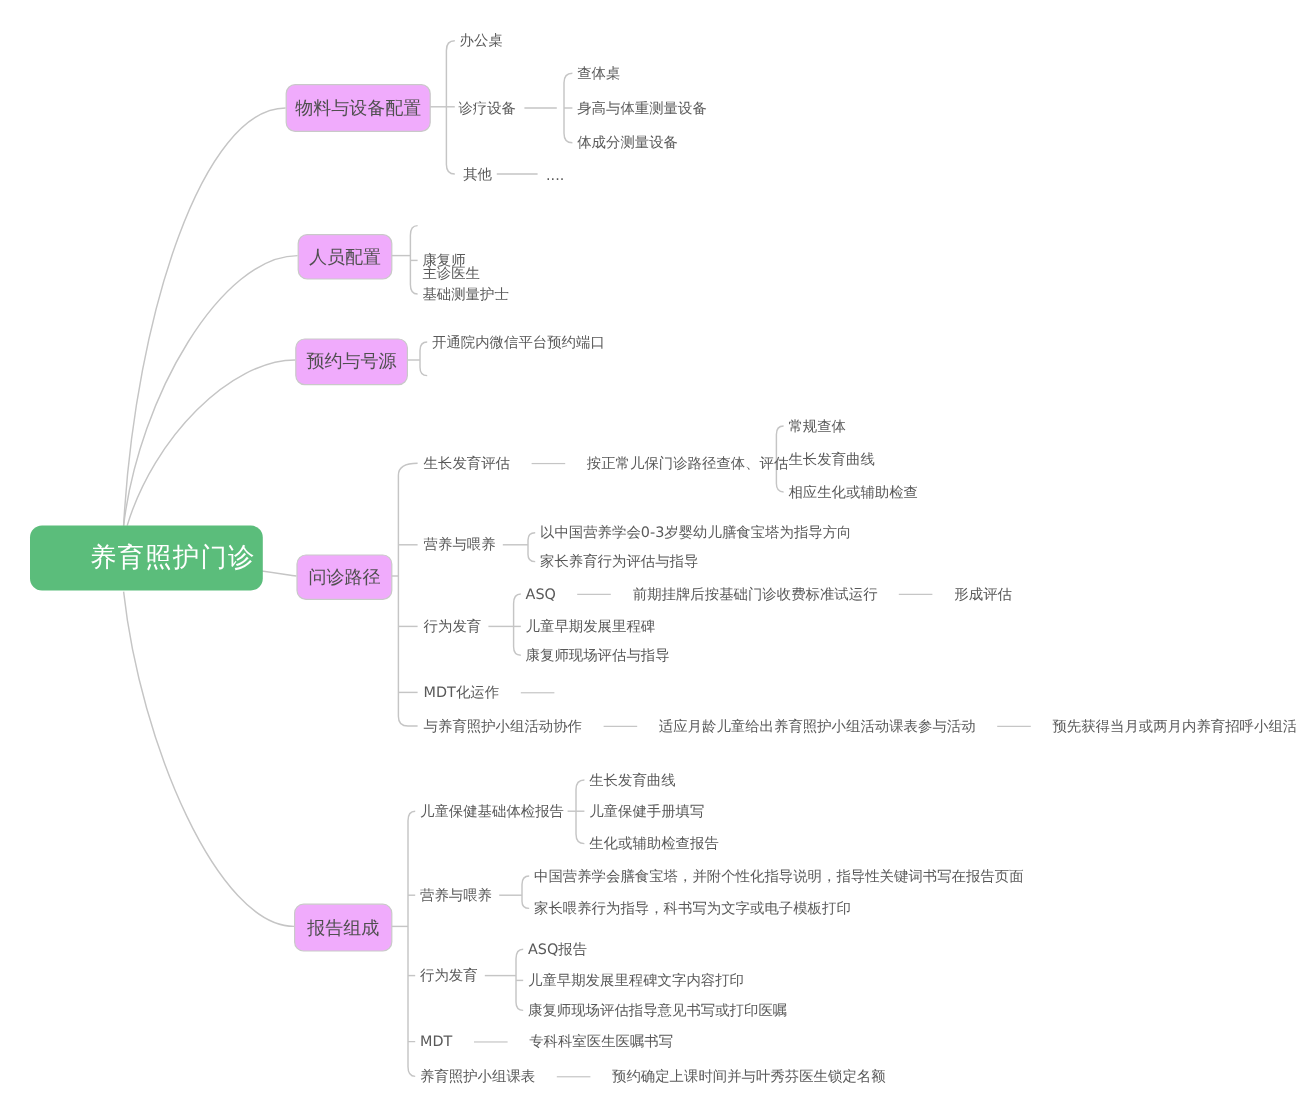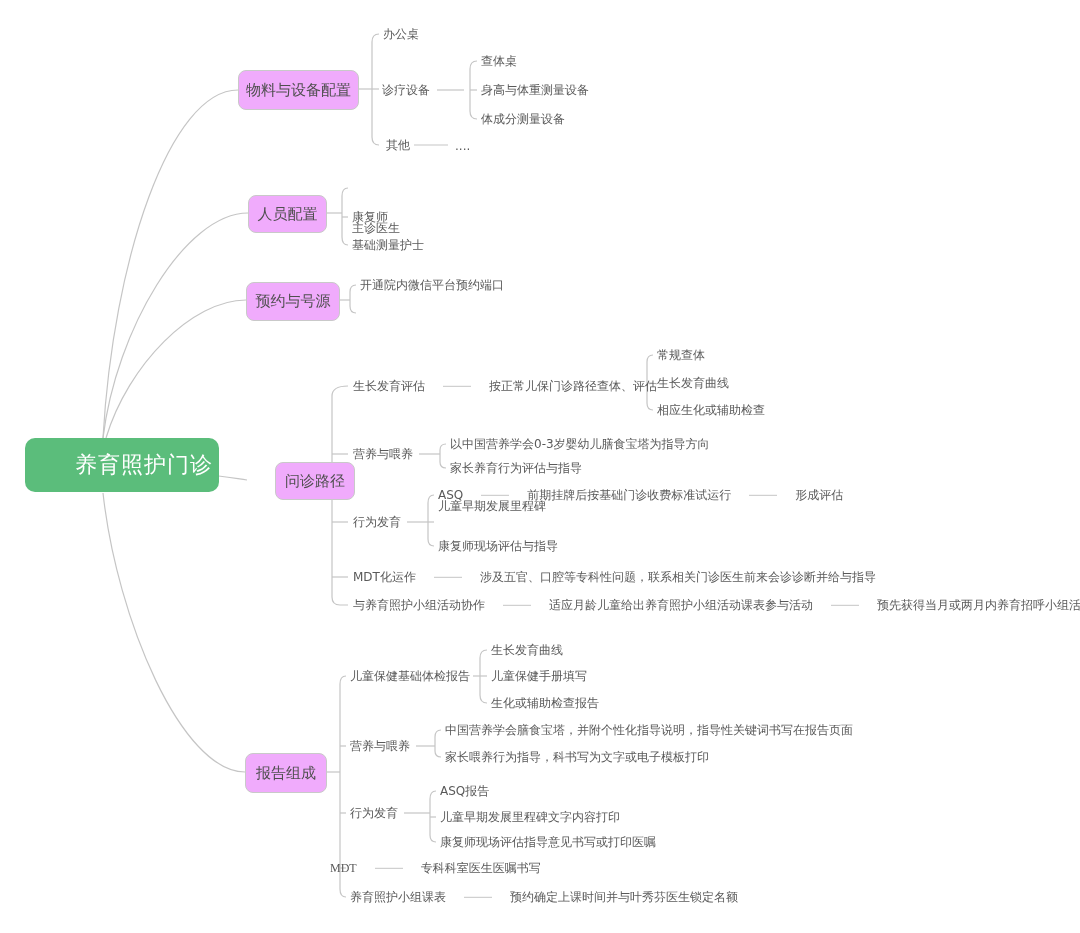--- a/index.html
+++ b/index.html
@@ -79,21 +79,21 @@
     <path d="M 404 813 H 430"></path>
     <path d="M 436 791 Q 430 791 430 799 V 835 Q 430 842 436 842"></path>
     <path d="M 430 817 H 436"></path>
   </svg>
 
   <div class="root-box" style="left:25px; top:438px; width:150px; height:54px;padding-left:44px;">养育照护门诊</div>
 
   <div class="box" style="left:238px; top:70px; width:119px; height:38px;">物料与设备配置</div>
   <div class="box" style="left:248px; top:195px; width:77px; height:36px;">人员配置</div>
   <div class="box" style="left:246px; top:282px; width:92px; height:37px;">预约与号源</div>
-  <div class="box" style="left:247px; top:462px; width:78px; height:36px;margin-left:28px;">问诊路径</div>
+  <div class="box" style="left:247px; top:462px; width:78px; height:36px;">问诊路径</div>
   <div class="box" style="left:245px; top:753px; width:80px; height:38px;">报告组成</div>
 
   <div class="leaf" style="left:383px; top:34px;">办公桌</div>
   <div class="leaf" style="left:382px; top:90px;">诊疗设备</div>
   <div class="leaf" style="left:481px; top:61px;">查体桌</div>
   <div class="leaf" style="left:481px; top:90px;">身高与体重测量设备</div>
   <div class="leaf" style="left:481px; top:119px;">体成分测量设备</div>
   <div class="leaf" style="left:386px; top:145px;">其他</div>
   <div class="leaf" style="left:455px; top:146px;">....</div>
 
@@ -117,27 +117,26 @@
   <div class="leaf" style="left:450px; top:468px;">家长养育行为评估与指导</div>
 
   <div class="leaf" style="left:353px; top:522px;">行为发育</div>
   <div class="row" style="left:438px; top:495px;">
     <span>ASQ</span>
     <span class="dash"></span>
     <span>前期挂牌后按基础门诊收费标准试运行</span>
     <span class="dash"></span>
     <span>形成评估</span>
   </div>
-  <div class="leaf" style="left:438px; top:506px;">儿童早期发展里程碑</div>
+  <div class="leaf" style="left:438px; top:522px;">儿童早期发展里程碑</div>
   <div class="leaf" style="left:438px; top:546px;">康复师现场评估与指导</div>
 
   <div class="row" style="left:353px; top:577px;">
     <span>MDT化运作</span>
     <span class="dash"></span>
-    <span>涉及五官、口腔等专科性问题，联系相关门诊医生前来会诊诊断并给与指导</span>
   </div>
 
   <div class="row" style="left:353px; top:605px;">
     <span>与养育照护小组活动协作</span>
     <span class="dash"></span>
     <span>适应月龄儿童给出养育照护小组活动课表参与活动</span>
     <span class="dash"></span>
     <span>预先获得当月或两月内养育招呼小组活动课表</span>
   </div>
 
@@ -148,21 +147,21 @@
 
   <div class="leaf" style="left:350px; top:746px;">营养与喂养</div>
   <div class="leaf" style="left:445px; top:730px;">中国营养学会膳食宝塔，并附个性化指导说明，指导性关键词书写在报告页面</div>
   <div class="leaf" style="left:445px; top:757px;">家长喂养行为指导，科书写为文字或电子模板打印</div>
 
   <div class="leaf" style="left:350px; top:813px;">行为发育</div>
   <div class="leaf" style="left:440px; top:791px;">ASQ报告</div>
   <div class="leaf" style="left:440px; top:817px;">儿童早期发展里程碑文字内容打印</div>
   <div class="leaf" style="left:440px; top:842px;">康复师现场评估指导意见书写或打印医嘱</div>
 
-  <div class="row" style="left:330px; top:868px;font-family:Liberation Serif, serif;">
+  <div class="row" style="left:350px; top:868px;">
     <span>MDT</span>
     <span class="dash"></span>
     <span>专科科室医生医嘱书写</span>
   </div>
 
   <div class="row" style="left:350px; top:897px;">
     <span>养育照护小组课表</span>
     <span class="dash"></span>
     <span>预约确定上课时间并与叶秀芬医生锁定名额</span>
   </div>

